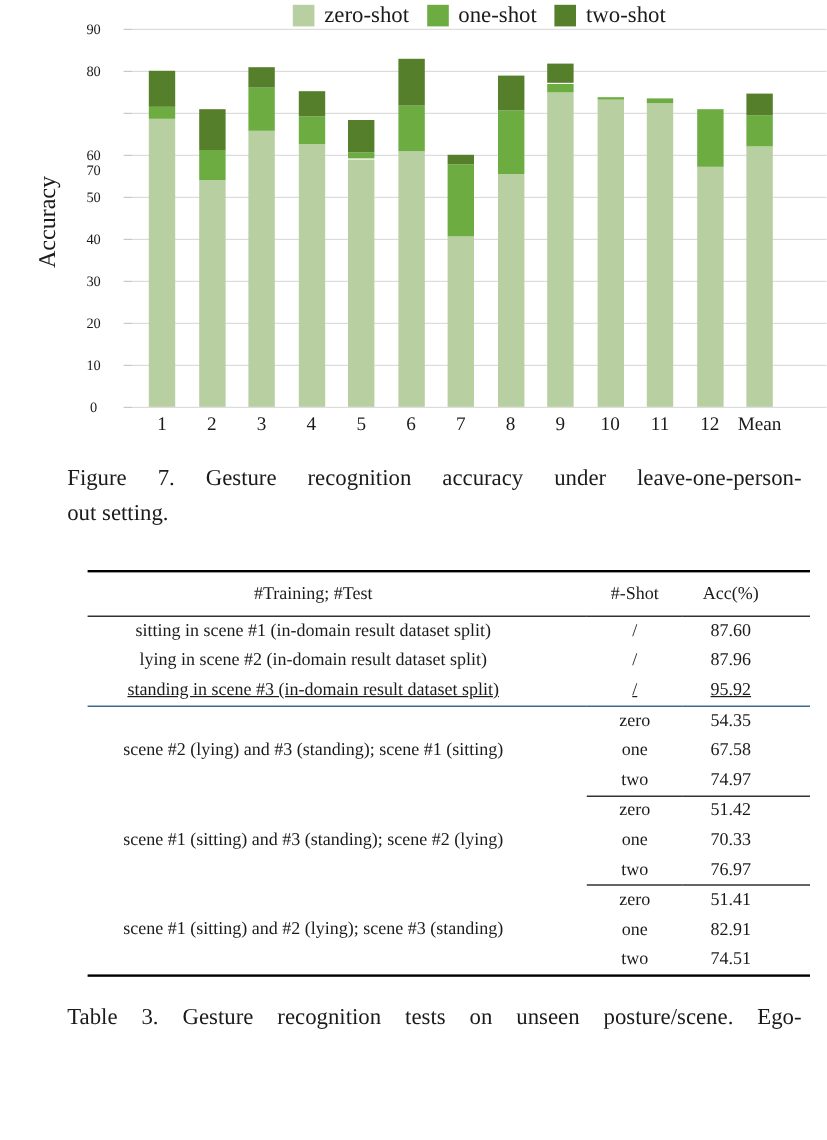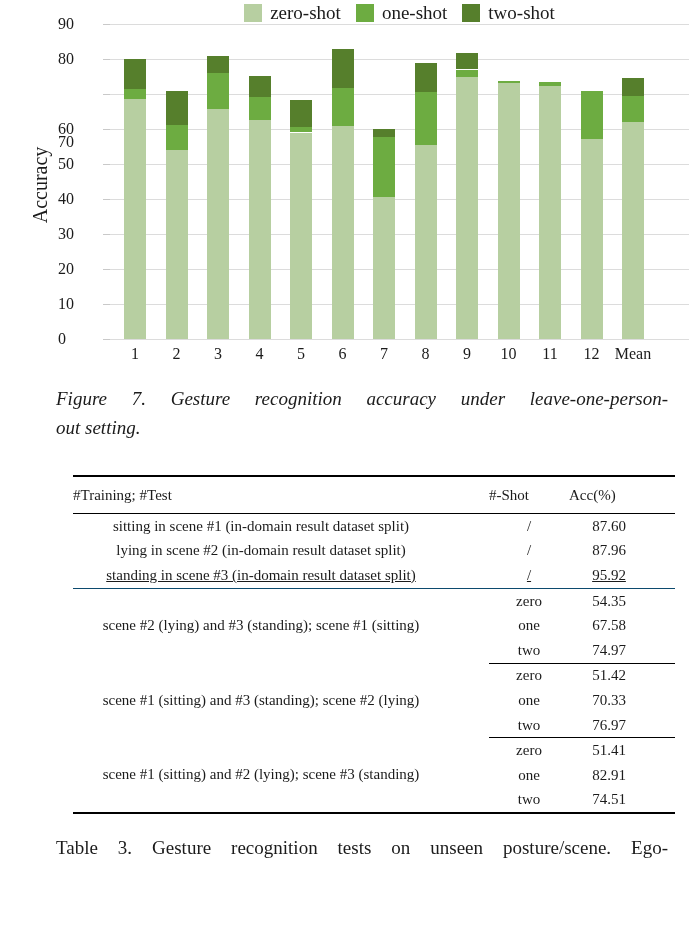--- a/index.html
+++ b/index.html
@@ -17,37 +17,37 @@
   }
   .legend-item{display:flex; align-items:center; gap:8px;}
   .legend-swatch{display:inline-block; width:18px; height:18px;}
   .legend-label{font-size:19px; line-height:20px;}
   .y-axis-title{
     position:absolute; left:40px; top:185px; transform:translate(-50%,-50%) rotate(-90deg);
     font-size:20px; white-space:nowrap;
   }
   .gridline{position:absolute; height:1px; background:#dcdcdc;}
   .y-tick-mark{position:absolute; width:7px; height:1px; background:#c9c9c9;}
-  .y-tick-label{position:absolute; width:40px; text-align:left; font-size:16px; line-height:20px;}
+  .y-tick-label{position:absolute; width:40px; text-align:center; font-size:12px; line-height:20px;}
   .bar-segment{position:absolute;}
   .x-tick-label{position:absolute; text-align:center; font-size:16px; line-height:20px;}
 
   
-  .figure-caption{position:absolute; left:56px; top:384px; width:612px; font-size:19px; line-height:29px;font-style:italic;}
+  .figure-caption{position:absolute; left:56px; top:384px; width:612px; font-size:19px; line-height:29px;}
   .table-caption{position:absolute; left:56px; top:833px; width:612px; font-size:19px; line-height:29px;}
   .caption-line{text-align:justify; text-align-last:justify;}
   .caption-line.last{text-align:left; text-align-last:left;}
 
   
   .paper-table-wrap{
     position:absolute; left:73px; top:475px; width:602px;
     border-top:2px solid #000; border-bottom:2px solid #000;
   }
   table.results{border-collapse:collapse; table-layout:fixed; width:602px; font-size:15px;}
-  table.results th{font-weight:normal; height:36px; vertical-align:middle; text-align:left;
+  table.results th{font-weight:normal; height:36px; vertical-align:middle; text-align:center;
     border-bottom:1.5px solid #000; padding:0;}
   table.results td{height:24.6px; vertical-align:middle; text-align:center; padding:0;}
   table.results .c1{padding-right:40px;}
   table.results .c3{padding-right:26px;}
   table.results tr.rule-below td{border-bottom:1px solid #0c4a6e;text-decoration:underline;}
   table.results td.cmid{border-top:1px solid #000;}
 </style>
 </head>
 <body>
 

